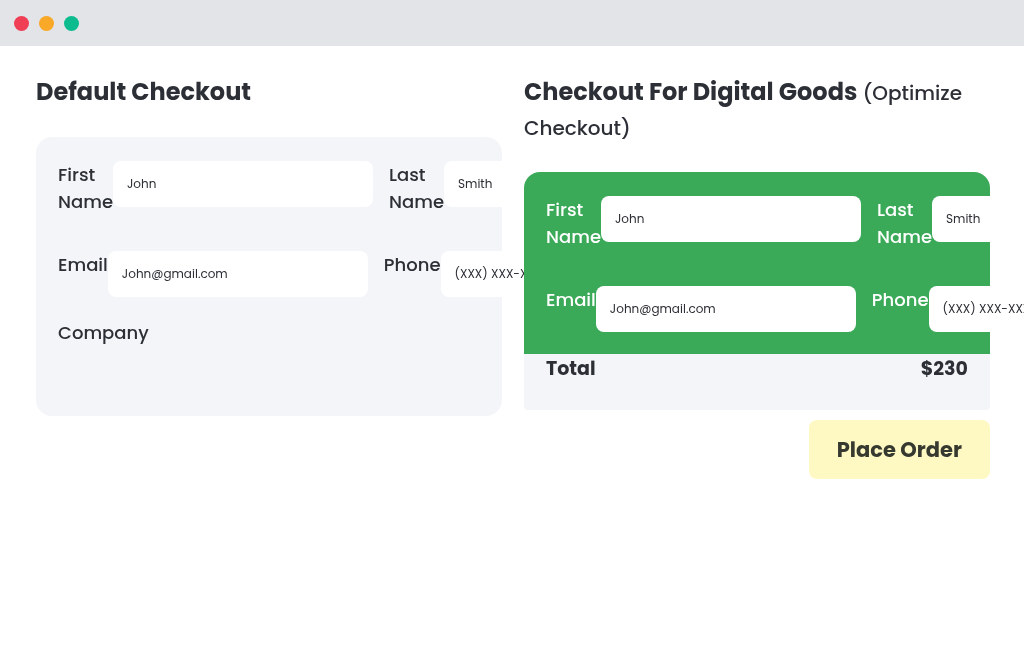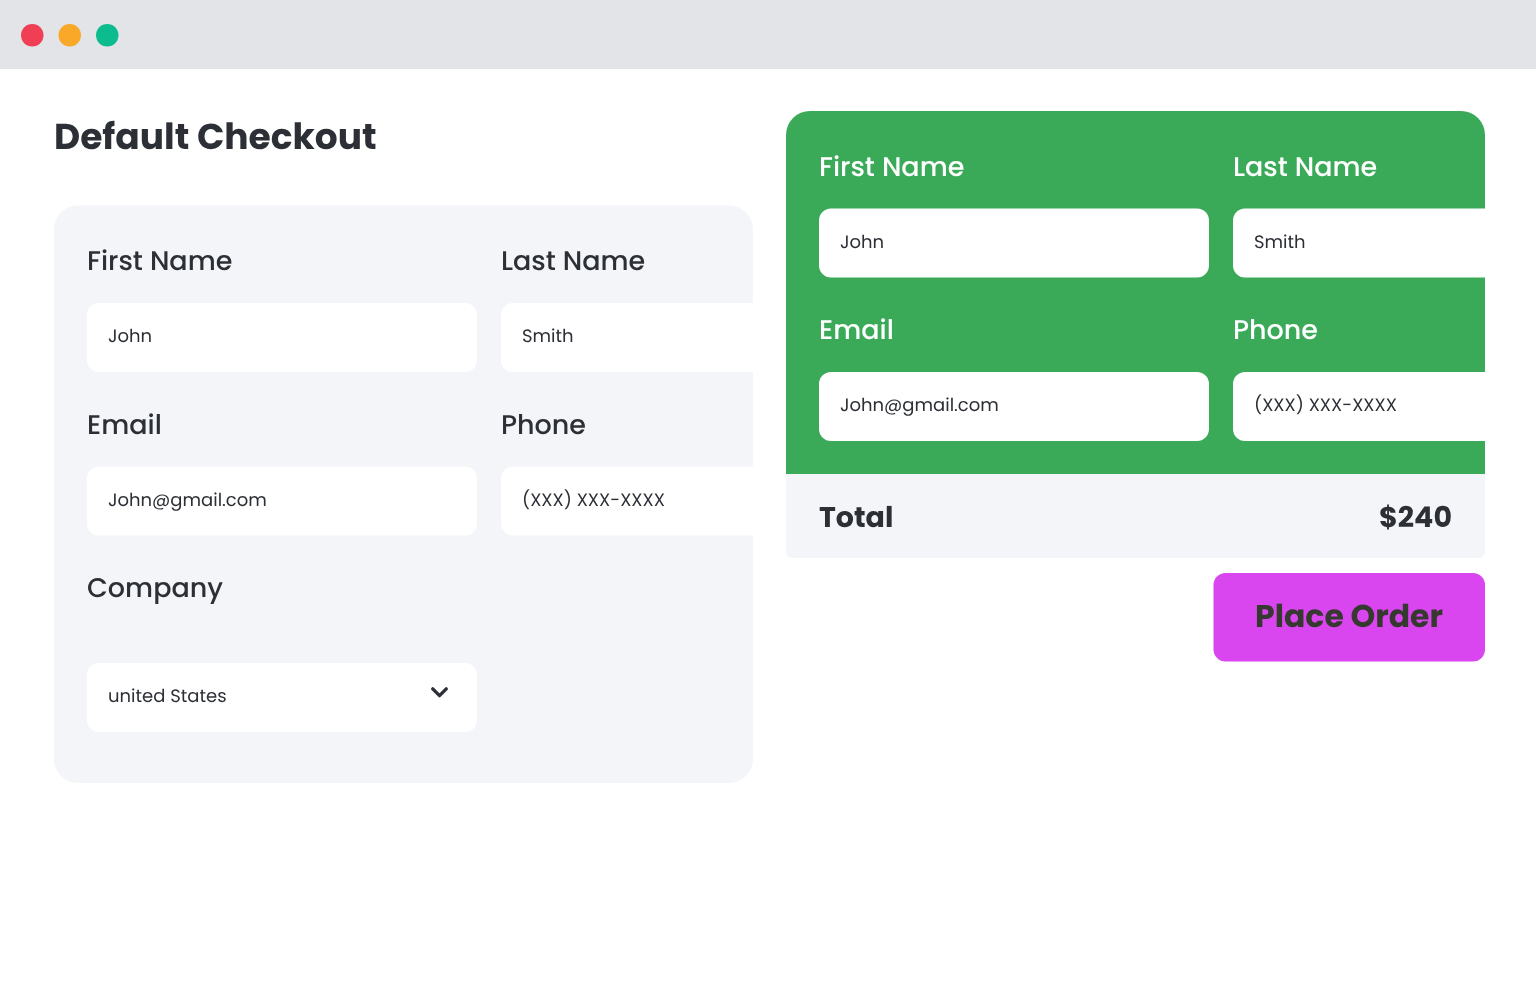--- a/index.html
+++ b/index.html
@@ -44,21 +44,21 @@
       font-weight: 500;
       color: #2c2f35;
     }
 
     .panel-left {
       background: #f3f5f8;
       border-radius: 16px;
       padding: 24px 22px 12px 22px;
     }
     .row2 { display: flex; gap: 16px; margin-bottom: 22px;}
-    .field { flex: 1; display: flex; flex-direction: column; }
+    .field { flex: 1; display: flex; }
     .field-full { width: 100%; display: flex; flex-direction: row; margin-bottom: 22px;}
     .label {
       font-size: 18px;
       color: #2c2f35;
       font-weight: 500;
       margin-bottom: 14px;
     }
     .input {
       height: 46px;
       background: #fff;
@@ -87,34 +87,33 @@
       font-size: 18px;
       color: #fff;
       font-weight: 500;
       margin-bottom: 14px;
     }
     .panel-right-bottom {
       background: #f3f5f8;
       height: 56px;
       border-radius: 0 0 4px 4px;
       display: flex;
-      align-items: center;
       justify-content: space-between;
       padding: 0 22px;
       font-size: 19px;
       font-weight: 700;
       color: #2c2f35;
     }
     .btn-row {
       display: flex;
       justify-content: flex-end;
       margin-top: 10px;
     }
     .place-order {
-      background: #d946ef;
+      background: #fef9c3;
       color: #36392f;
       font-size: 21px;
       font-weight: 700;
       border: none;
       border-radius: 8px;
       padding: 14px 28px;
       cursor: pointer;
       font-family: inherit;
       margin-left: 25px;
     }
@@ -154,34 +153,29 @@
           <div class="label">Phone</div>
           <input class="input" type="text" placeholder="(XXX) XXX-XXXX" style="">
         </div>
       </div>
 
       <div class="field-full">
         <div class="label">Company</div>
       </div>
 
       <div class="field-full">
-        <div class="select-wrap">
-          <input class="input" type="text" readonly="" value="united States" style="">
-          <span class="chev">
-            <svg width="18" height="18" viewBox="0 0 24 24" fill="none" stroke="#2c2f35" stroke-width="3" stroke-linecap="round" stroke-linejoin="round">
-                <polyline points="6 9 12 15 18 9"></polyline>
-              </svg>
-          </span>
-        </div>
       </div>
 
     </div>
   </div>
 
   <div class="col-right">
+    <div class="section-title">
+      <span>Checkout For Digital Goods </span><span class="sub">(Optimize Checkout)</span>
+    </div>
 
     <div class="panel-right-top">
       <div class="row2">
         <div class="field">
           <div class="label-green">First Name</div>
           <input class="input" type="text" value="John" style="">
         </div>
         <div class="field">
           <div class="label-green">Last Name</div>
           <input class="input" type="text" value="Smith" style="">
@@ -195,21 +189,21 @@
         </div>
         <div class="field">
           <div class="label-green">Phone</div>
           <input class="input" type="text" placeholder="(XXX) XXX-XXXX" style="">
         </div>
       </div>
     </div>
 
     <div class="panel-right-bottom">
       <span>Total</span>
-      <span>$240</span>
+      <span>$230</span>
     </div>
 
     <div class="btn-row">
       <button class="place-order">Place Order</button>
     </div>
   </div>
 
 </div>
 
 </body></html>

